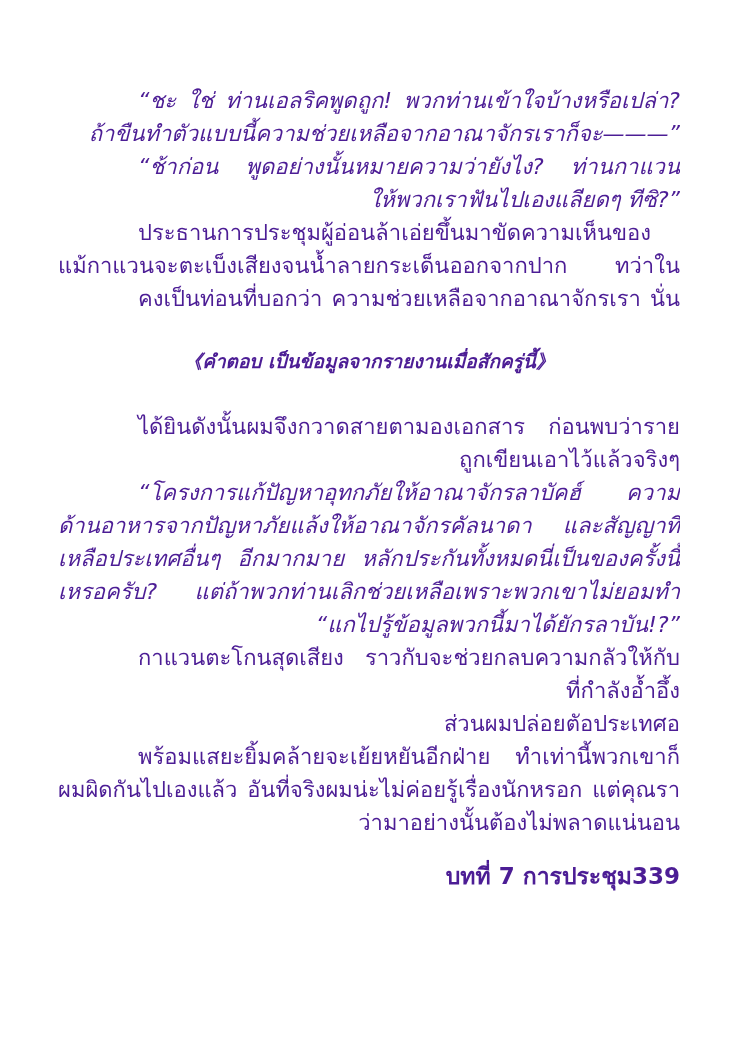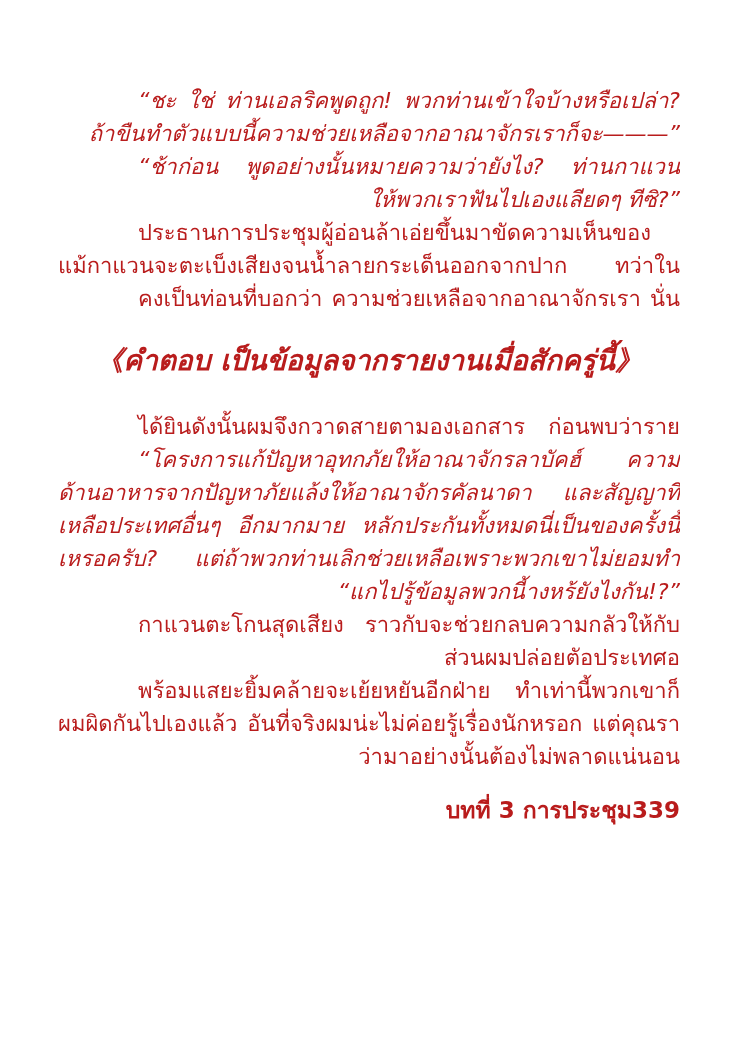--- a/index.html
+++ b/index.html
@@ -5,21 +5,21 @@
   html, body {
     margin: 0;
     padding: 0;
     background: #ffffff;
   }
   .page {
     position: relative;
     width: 738px;
     height: 1051px;
     background: #ffffff;
-    color: #b91c1c;
+    color: #4c1d95;
     font-family: "DejaVu Sans", sans-serif;
     overflow: hidden;
   }
   .text-col {
     position: absolute;
     left: 58px;
     top: 84px;
     width: 622px;
   }
   .line {
@@ -38,21 +38,21 @@
   }
   .line.fill {
     text-align: justify;
     text-align-last: justify;
   }
   .section-heading {
     margin-top: 22px;
     margin-bottom: 25px;
     height: 48px;
     line-height: 48px;
-    font-size: 28px;
+    font-size: 19px;
     font-weight: bold;
     font-style: italic;
     text-align: center;
     overflow: hidden;
   }
   .page-footer {
     margin-top: 21px;
     height: 33px;
     line-height: 33px;
     font-size: 23px;
@@ -77,30 +77,32 @@
         <div class="line em">ให้พวกเราฟันไปเองแลียดๆ ทีซิ?”</div>
         <div class="line indent fill">ประธานการประชุมผู้อ่อนล้าเอ่ยขึ้นมาขัดความเห็นของกาแวน</div>
         <div class="line fill">แม้กาแวนจะตะเบ็งเสียงจนน้ำลายกระเด็นออกจากปาก ทว่าในประโยคนั้น</div>
         <div class="line indent fill">คงเป็นท่อนที่บอกว่า ความช่วยเหลือจากอาณาจักรเรา นั่นแหละนะ</div>
       </div>
 
     <div class="section-heading">《คำตอบ เป็นข้อมูลจากรายงานเมื่อสักครู่นี้》</div>
 
     <div id="section2">
         <div class="line indent fill">ได้ยินดังนั้นผมจึงกวาดสายตามองเอกสาร ก่อนพบว่ารายละเอียด</div>
+        <div class="line">ถูกเขียนเอาไว้แล้วจริงๆ</div>
         <div class="line em indent fill">“โครงการแก้ปัญหาอุทกภัยให้อาณาจักรลาบัคฮ์ ความช่วยเหลือ</div>
         <div class="line em fill">ด้านอาหารจากปัญหาภัยแล้งให้อาณาจักรคัลนาดา และสัญญาที่จะช่วย</div>
         <div class="line em fill">เหลือประเทศอื่นๆ อีกมากมาย หลักประกันทั้งหมดนี่เป็นของครั้งนี้เอง</div>
         <div class="line em fill">เหรอครับ? แต่ถ้าพวกท่านเลิกช่วยเหลือเพราะพวกเขาไม่ยอมทำตามคำสั่ง</div>
-        <div class="line em indent">“แกไปรู้ข้อมูลพวกนี้างหร้ยังไงกัน!?”</div>
+        <div class="line em indent">“แกไปรู้ข้อมูลพวกนี้มาได้ยักรลาบัน!?”</div>
         <div class="line indent fill">กาแวนตะโกนสุดเสียง ราวกับจะช่วยกลบความกลัวให้กับเอลริค</div>
+        <div class="line">ที่กำลังอ้ำอึ้ง</div>
         <div class="line indent">ส่วนผมปล่อยตัอประเทศอ</div>
         <div class="line indent fill">พร้อมแสยะยิ้มคล้ายจะเย้ยหยันอีกฝ่าย ทำเท่านี้พวกเขาก็เข้าใจ</div>
         <div class="line fill">ผมผิดกันไปเองแล้ว อันที่จริงผมน่ะไม่ค่อยรู้เรื่องนักหรอก แต่คุณราฟาเอล</div>
         <div class="line">ว่ามาอย่างนั้นต้องไม่พลาดแน่นอน</div>
       </div>
 
     <div class="page-footer">
-      <span>บทที่ 3 การประชุม</span><span class="pageno">339</span>
+      <span>บทที่ 7 การประชุม</span><span class="pageno">339</span>
     </div>
 
   </div>
 </div>
 
 </body></html>

